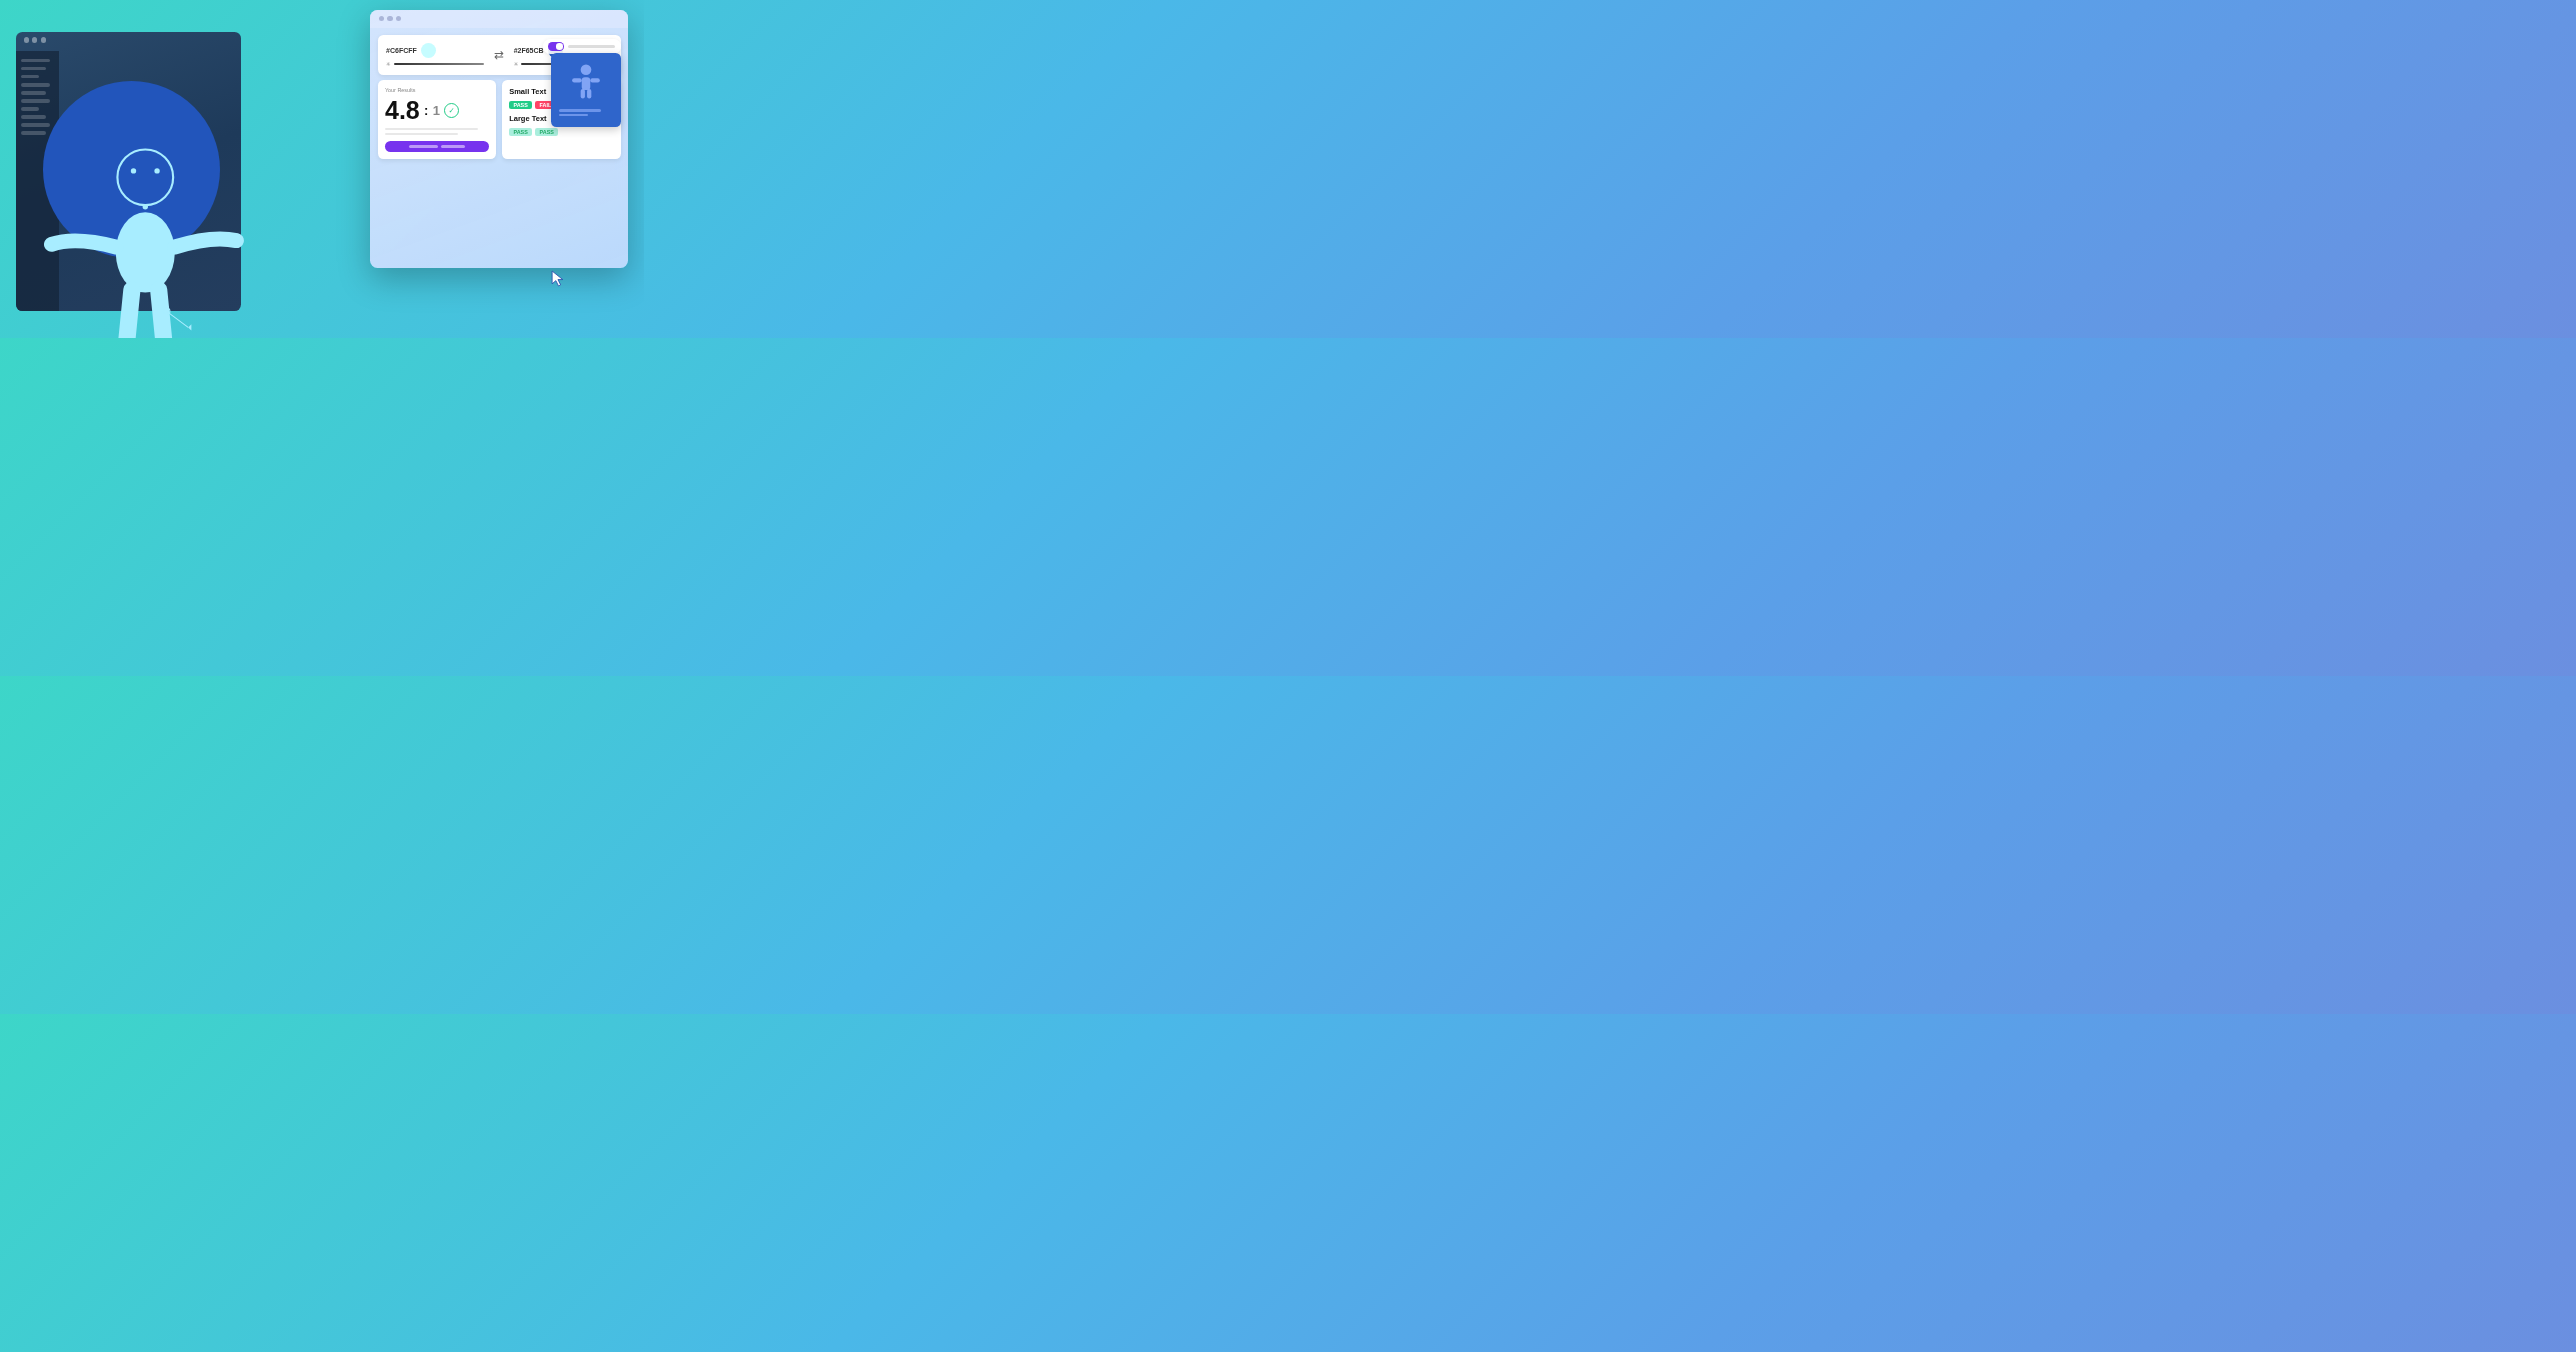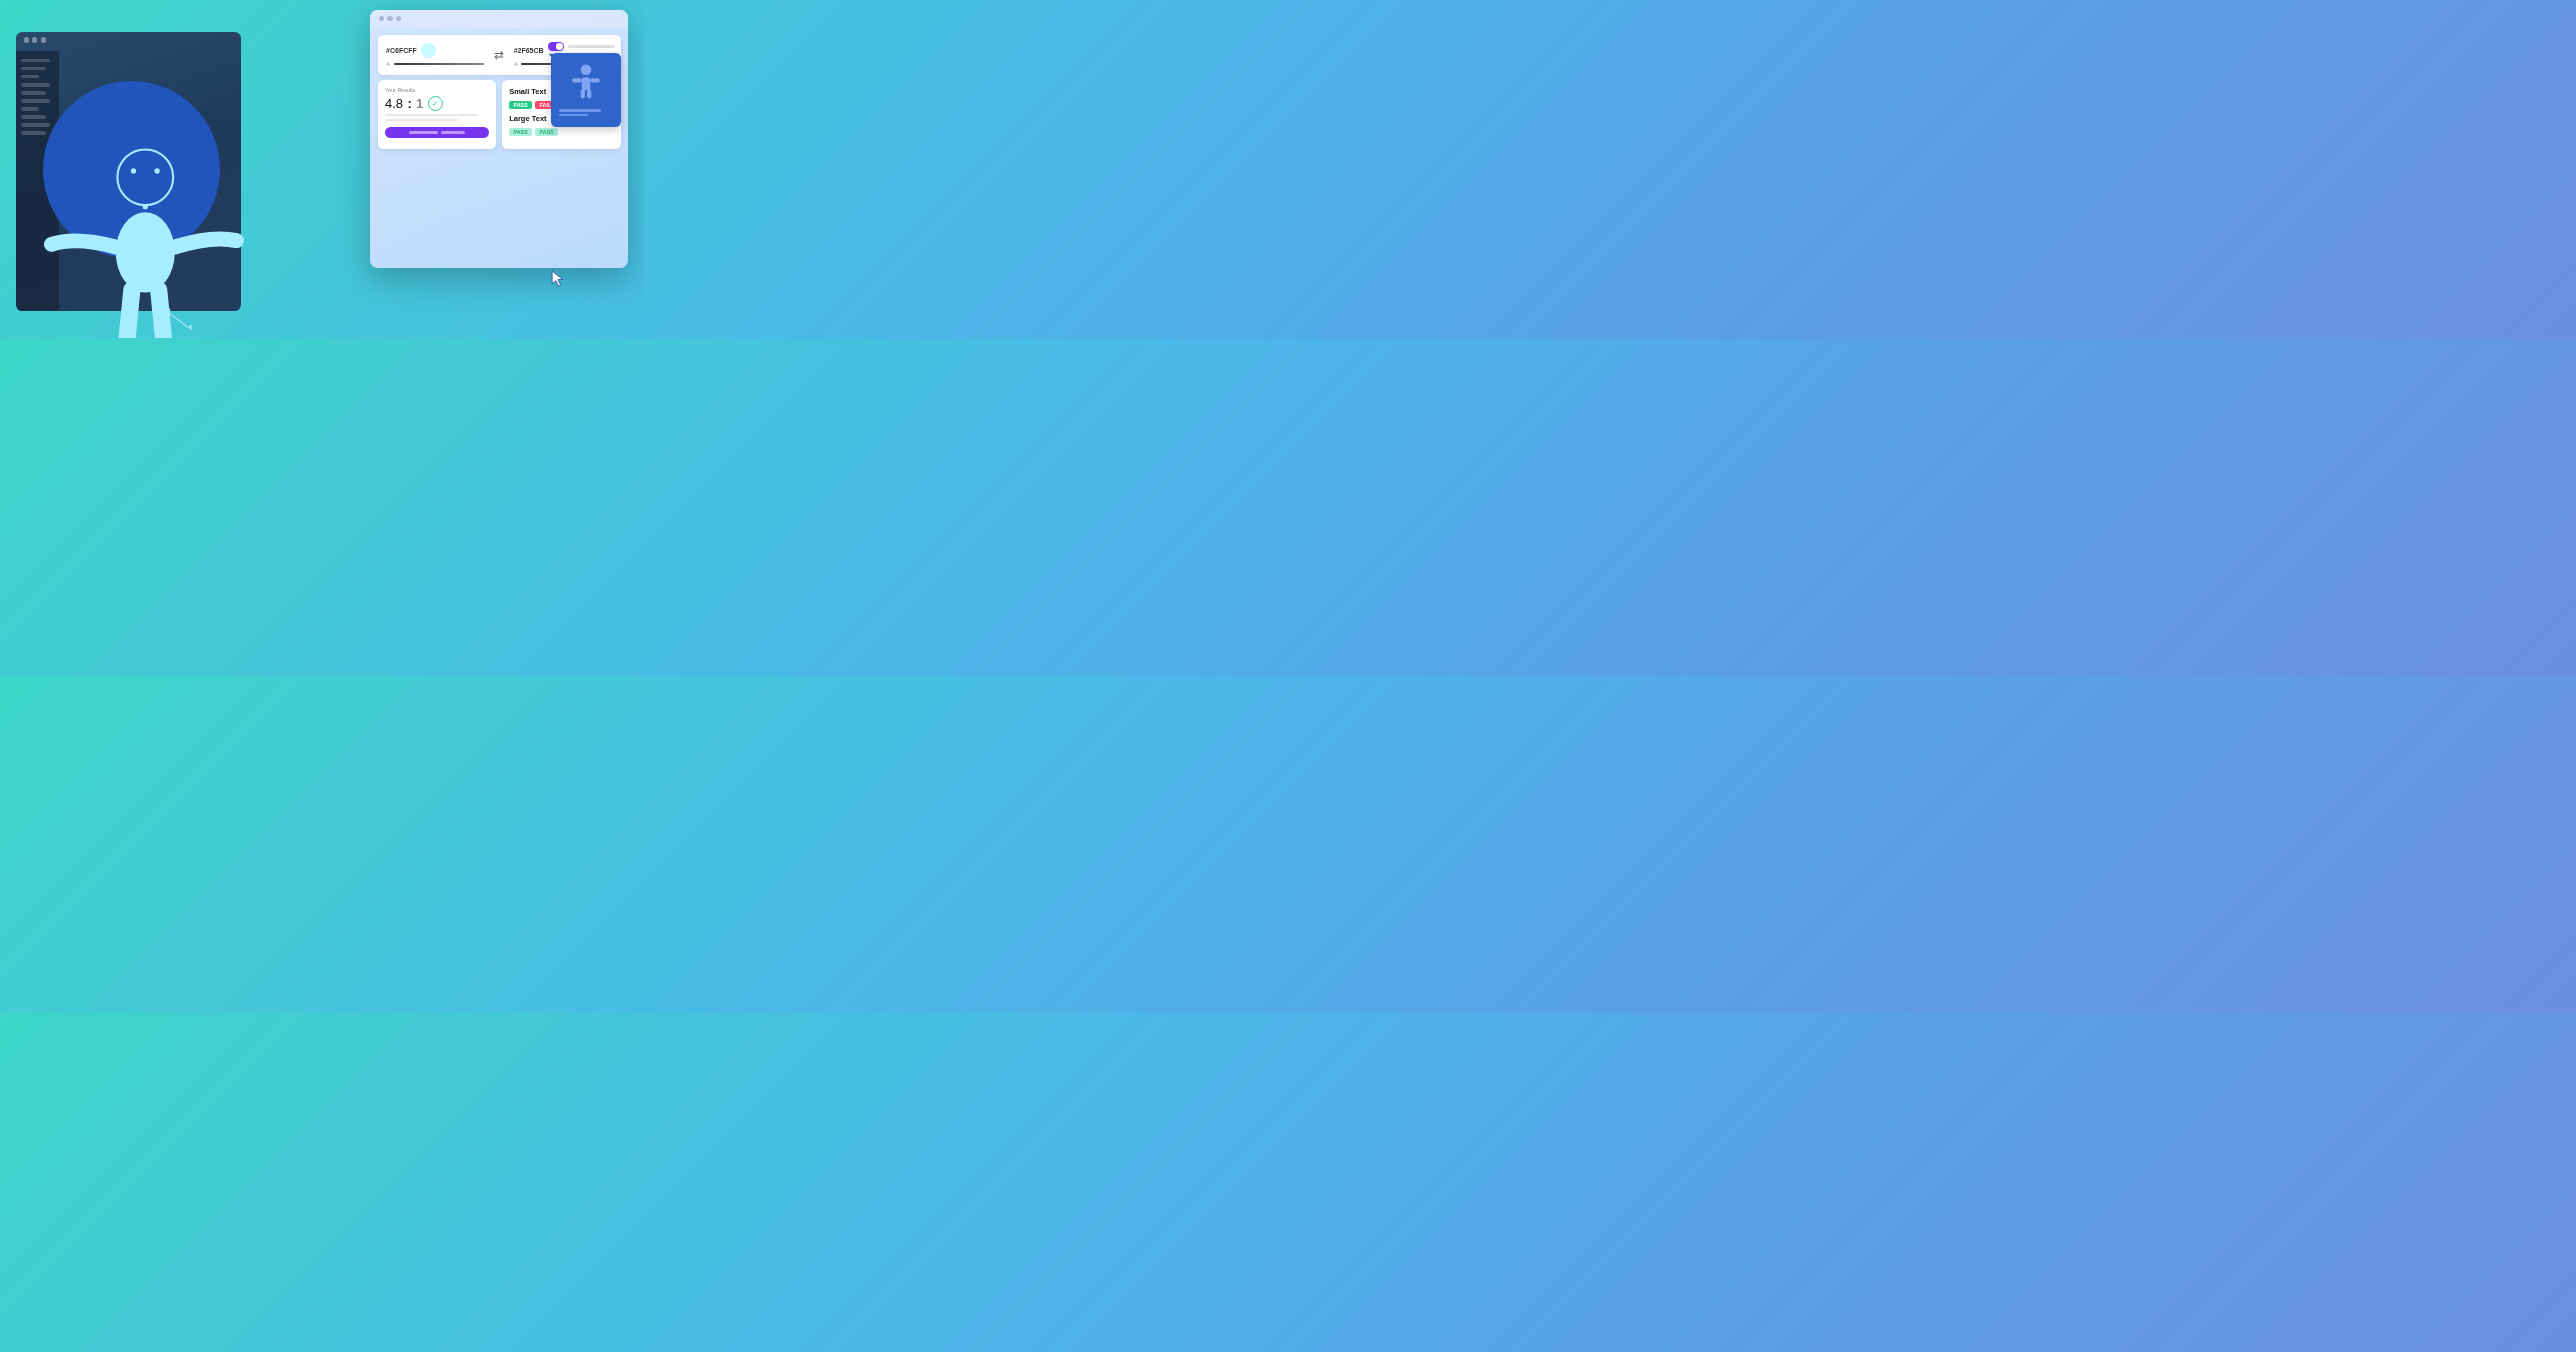--- a/index.html
+++ b/index.html
@@ -160,22 +160,22 @@
       color: #888;
       margin-bottom: 2.1px;
     }
     .results-ratio {
       display: flex;
       align-items: center;
       gap: 4.3px;
       margin-bottom: 3.2px;
     }
     .ratio-number {
-      font-size: 13px;
-      font-weight: 400;
+      font-size: 25px;
+      font-weight: 700;
       color: #111;
     }
     .ratio-colon {
       font-size: 13px;
       font-weight: 700;
       color: #111;
     }
     .ratio-one {
       font-size: 13px;
       font-weight: 700;

